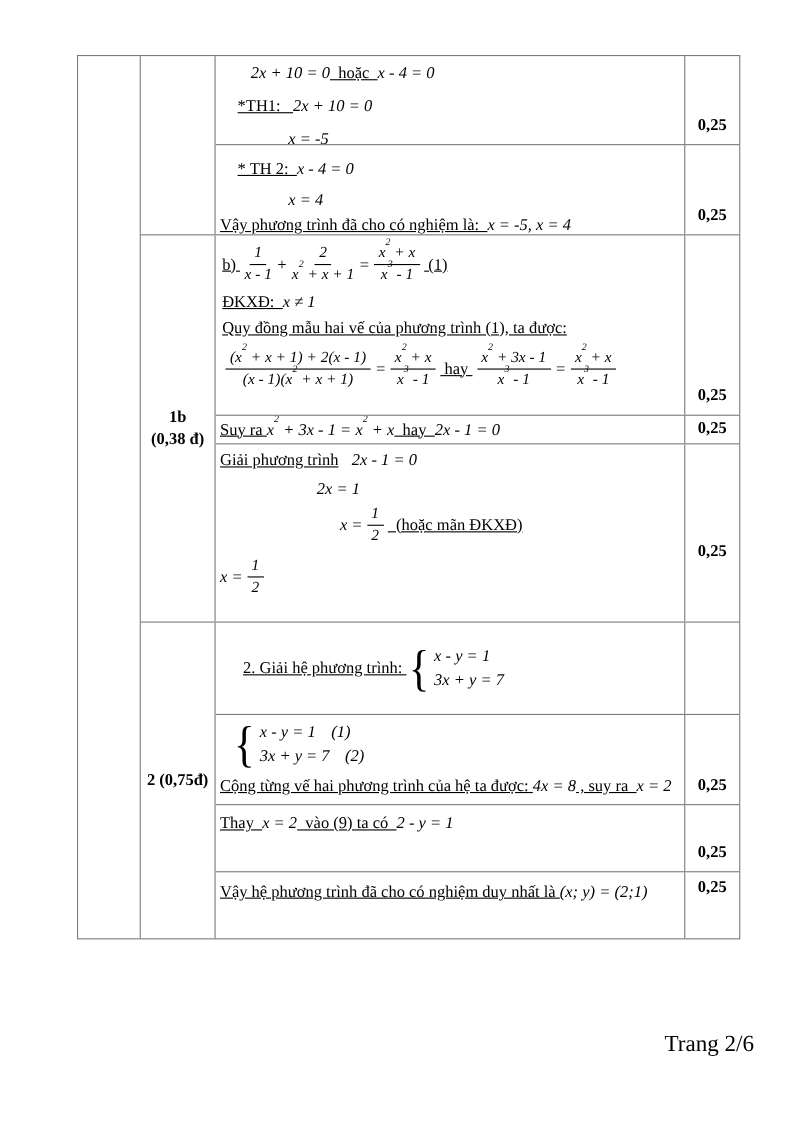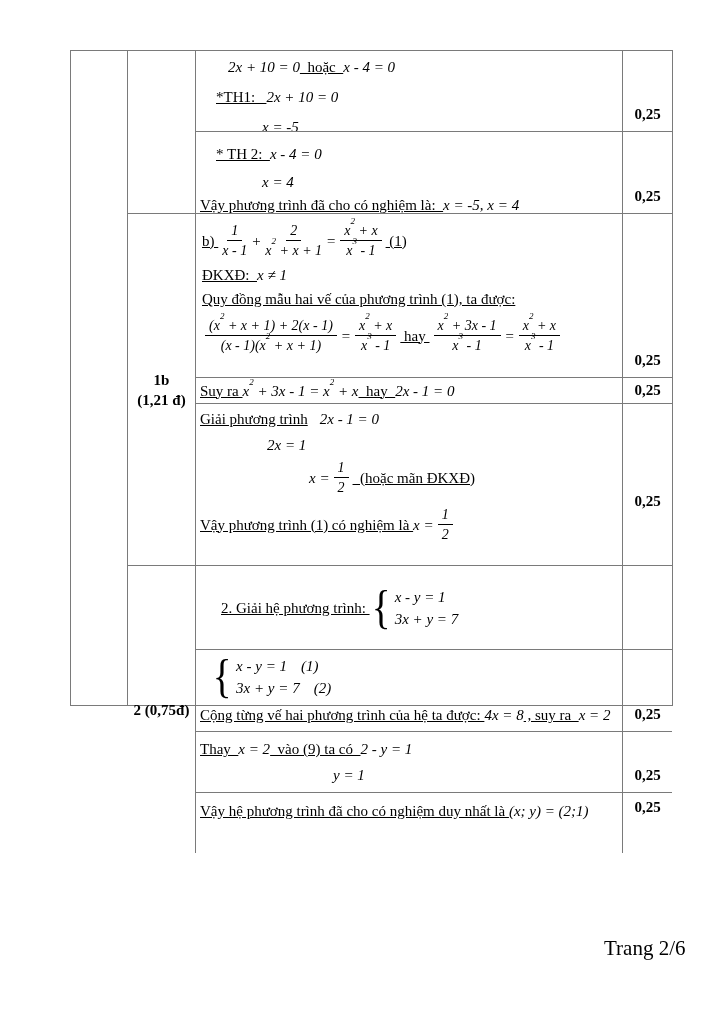--- a/index.html
+++ b/index.html
@@ -2,21 +2,21 @@
 <html><head>
 <meta charset="utf-8">
 <style>
   html,body{margin:0;padding:0;background:#ffffff;}
   body{
     width:725px;height:1024px;position:relative;overflow:hidden;
     font-family:"Liberation Serif","DejaVu Serif",serif;
     color:var(--text,#000);
   }
   .doc-table{
-    position:absolute;left:70px;top:50px;width:603px;height:656px;
+    position:absolute;left:70px;top:50px;width:603px;height:804px;
     border:1px solid var(--border,#7a7a7a);
     display:flex;box-sizing:border-box;background:#fff;
   }
   .col1{width:57px;border-right:1px solid var(--border,#7a7a7a);box-sizing:border-box;flex-shrink:0;}
   .right{flex:1;display:flex;flex-direction:column;min-width:0;}
   .section{display:flex;flex-shrink:0;}
   .section.bt{border-top:1px solid var(--border,#7a7a7a);}
   .label-cell{
     width:68px;flex-shrink:0;border-right:1px solid var(--border,#7a7a7a);box-sizing:border-box;
     display:flex;flex-direction:column;align-items:center;justify-content:center;
@@ -107,21 +107,21 @@
               </div>
               <div class="score-cell score-bottom">
                 <span>0,25</span>
               </div>
             </div>
           </div>
         </div>
         <div class="section bt">
           <div class="label-cell">
             <div>1b</div>
-            <div>(1,21 đ)</div>
+            <div>(0,38 đ)</div>
           </div>
           <div class="rows">
             <div class="row" style="height: 163px;">
               <div class="main-cell" style="padding-top: 8px;">
                 <div class="line" style="margin-left: 6px;">
                   <span class="txt">b) </span>
                   <span class="frac"><span class="num">1</span><span class="den">x - 1</span></span>
                   <span class="math">+</span>
                   <span class="frac"><span class="num">2</span><span class="den">x<sup class="msup">2</sup> + x + 1</span></span>
                   <span class="math">=</span>
@@ -162,30 +162,29 @@
                 <span>0,25</span>
               </div>
             </div>
             <div class="row bt" style="height: 162px;">
               <div class="main-cell" style="padding-top: 5px;">
                 <div class="line" style="margin-left: 4px;">
                   <span class="txt">Giải phương trình</span>
                   <span class="gap" style="width: 12px;"></span>
                   <span class="math">2x - 1 = 0</span>
                 </div>
-                <div class="line" style="margin-left: 71px; margin-top: 6px;">
+                <div class="line" style="margin-left: 92px; margin-top: 6px;">
                   <span class="math">2x = 1</span>
                 </div>
                 <div class="line" style="margin-left: 113px; margin-top: 4px;">
                   <span class="math">x =</span>
                   <span class="frac"><span class="num">1</span><span class="den">2</span></span>
                   <span class="txt">  (hoặc mãn ĐKXĐ)</span>
                 </div>
                 <div class="line" style="margin-left: 4px; margin-top: 10px;">
-                  <span class="txt">Vậy phương trình (1) có nghiệm là </span>
                   <span class="math">x =</span>
                   <span class="frac"><span class="num">1</span><span class="den">2</span></span>
                 </div>
               </div>
               <div class="score-cell score-low">
                 <span>0,25</span>
               </div>
             </div>
           </div>
         </div>
@@ -232,23 +231,20 @@
               </div>
             </div>
             <div class="row bt" style="height: 61px;">
               <div class="main-cell" style="padding-top: 7px;">
                 <div class="line" style="margin-left: 4px;">
                   <span class="txt">Thay  </span>
                   <span class="math">x = 2</span>
                   <span class="txt">  vào (9) ta có  </span>
                   <span class="math">2 - y = 1</span>
                 </div>
-                <div class="line" style="margin-left: 137px; margin-top: 6px;">
-                  <span class="math">y = 1</span>
-                </div>
               </div>
               <div class="score-cell score-bottom">
                 <span>0,25</span>
               </div>
             </div>
             <div class="row bt" style="height: 61px;">
               <div class="main-cell" style="padding-top: 8px;">
                 <div class="line" style="margin-left: 4px;">
                   <span class="txt">Vậy hệ phương trình đã cho có nghiệm duy nhất là </span>
                   <span class="math">(x; y) = (2;1)</span>

